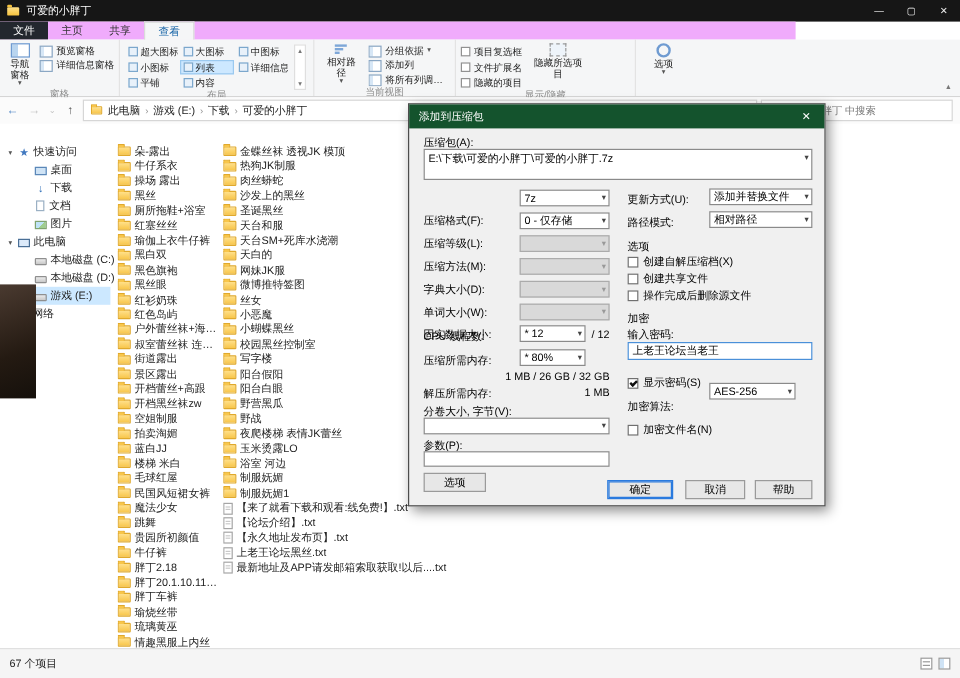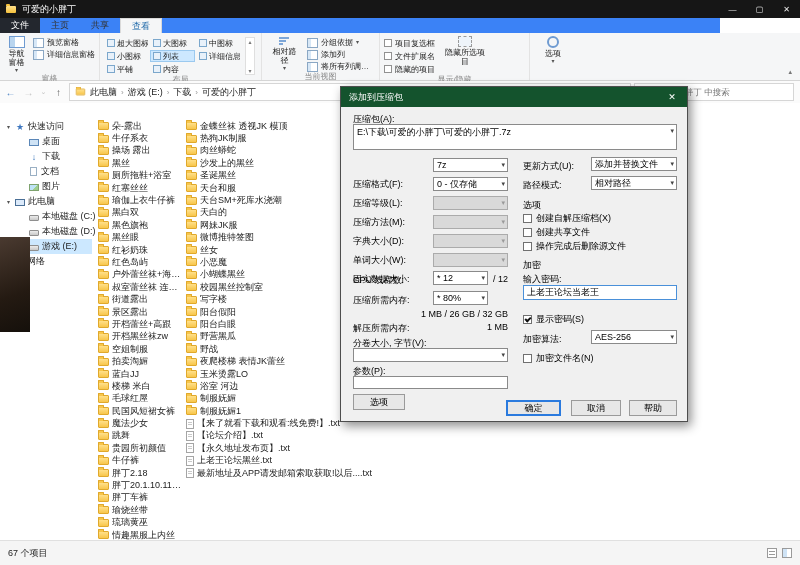--- a/index.html
+++ b/index.html
@@ -10,21 +10,21 @@
   .titlebar{position:absolute;left:0;top:0;width:800px;height:18px;background:#161616;color:#fff;
             display:flex;align-items:center;z-index:3}
   .tb-folder{width:10px;height:7px;margin:0 6px;background:linear-gradient(#ffe08a,#f6c23c);
              border-radius:1px;position:relative;flex:none}
   .tb-folder::before{content:"";position:absolute;top:-2px;left:0;width:4px;height:2px;background:#f6c23c;border-radius:1px 1px 0 0}
   .tb-title{font-size:9px;white-space:nowrap}
   .tb-controls{margin-left:auto;display:flex;height:100%}
   .tb-btn{width:27px;height:100%;display:flex;align-items:center;justify-content:center;font-size:8px;color:#eee}
 
   
-  .tabsrow{position:absolute;left:0;top:18px;width:720px;height:15px;background:#3b82f6;display:flex;z-index:3}
+  .tabsrow{position:absolute;left:0;top:18px;width:663px;height:15px;background:#f0abfc;display:flex;z-index:3}
   .tab{padding:0 11px;height:15px;display:flex;align-items:center;font-size:9px;color:#333}
   .tab.file{background:#23272e;color:#fff}
   .tab.selected{background:#f5f6f7;border:1px solid #dadada;border-bottom:none;color:#1a66a8}
 
   
   .ribbon{position:absolute;left:0;top:33px;width:800px;height:47px;background:#f5f6f7;
           border-bottom:1px solid #d5d5d5;display:flex;z-index:3}
   .rgroup{height:100%;border-right:1px solid #e3e3e3;display:flex;flex-direction:column;padding:2px 4px 0;box-sizing:border-box}
   .rbody{flex:1;display:flex;gap:4px;align-items:flex-start}
   .rlabel{height:11px;text-align:center;font-size:8px;color:#8a8a8a;line-height:10px}
@@ -863,21 +863,21 @@
     <span class="dlabel" style="left:182px;top:152px">加密</span>
     <span class="dlabel" style="left:182px;top:166px">输入密码:</span>
     <input class="dinput pwd" style="left: 182px; top: 178px; width: 154px; height: 15px;" value="上老王论坛当老王">
 
     <div class="dcb checked" style="position:absolute;left:182px;top:206px">
       <span class="box"></span>
       <span>显示密码(S)</span>
     </div>
 
     <span class="dlabel" style="left:182px;top:226px">加密算法:</span>
-    <div class="combo" style="left:250px;top:223px;width:86px">
+    <div class="combo" style="left:250px;top:212px;width:72px">
       <span class="cval">AES-256</span>
       <span class="arrow">▾</span>
     </div>
 
     <div class="dcb" style="position:absolute;left:182px;top:245px">
       <span class="box"></span>
       <span>加密文件名(N)</span>
     </div>
 
     <div class="dbtn default" style="left:165px;top:293px;width:55px">确定</div>

